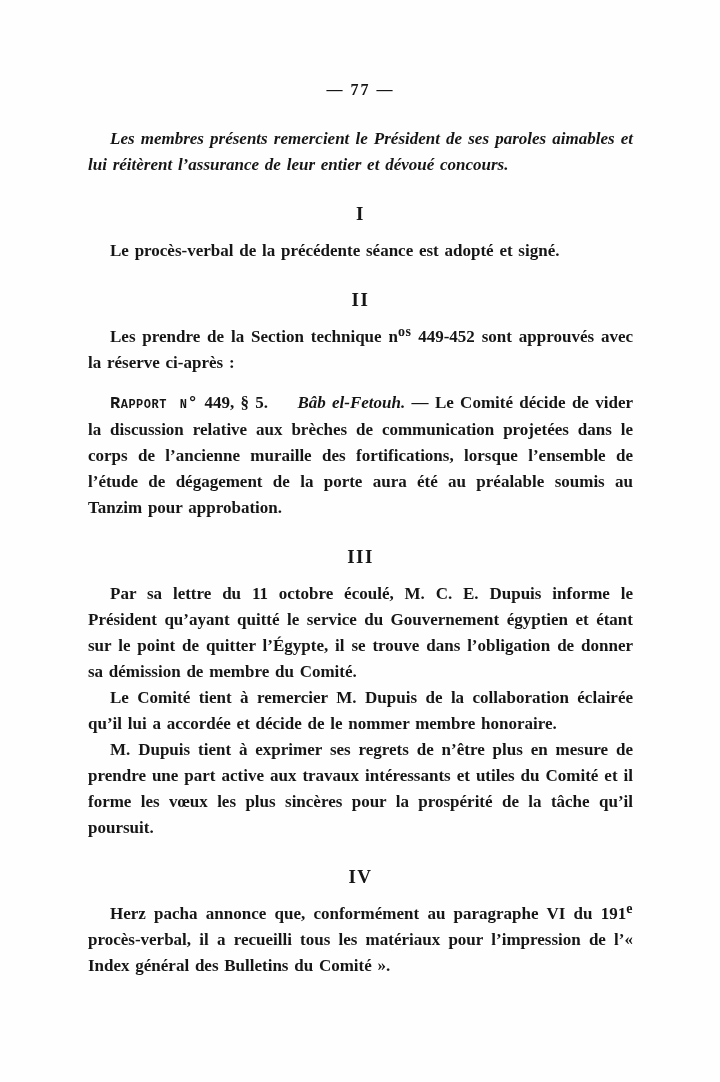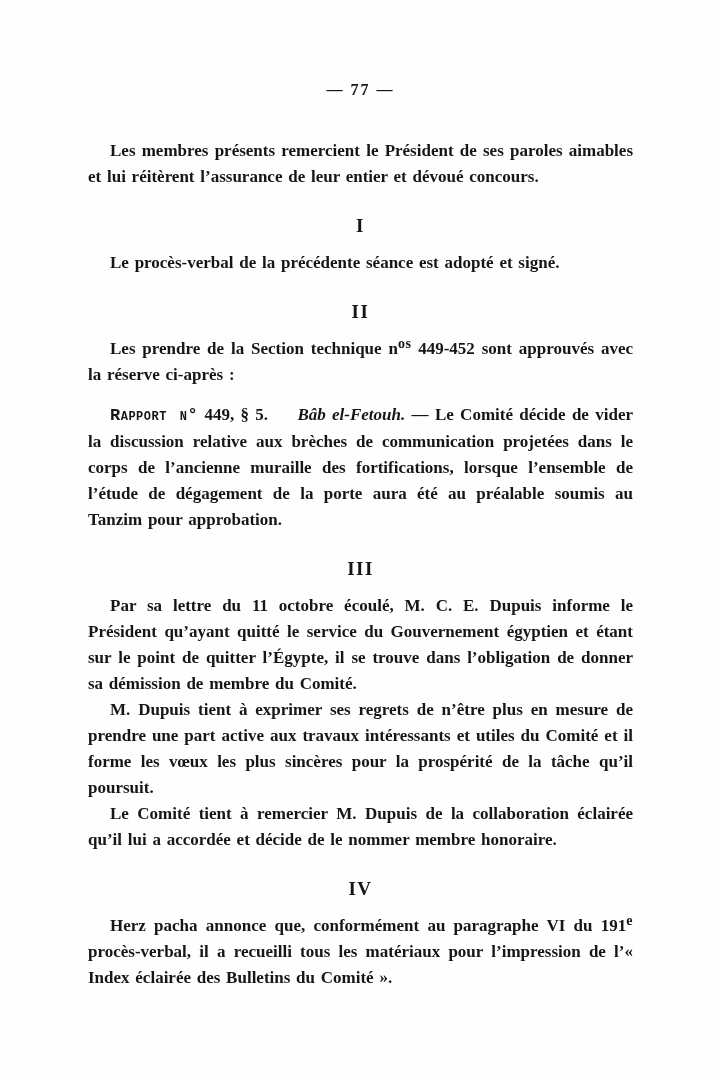--- a/index.html
+++ b/index.html
@@ -28,21 +28,21 @@
     font-size: 16px;
     letter-spacing: 2px;
     line-height: 20px;
     height: 22px;
   }
   .para {
     text-align: justify;
     text-indent: 22px;
     word-spacing: 1.5px;
   }
-  .para.intro { margin-top: 36px; }
+  .para.intro { margin-top: 24px; font-style: italic; }
   .para.after-heading { margin-top: 12px; }
   .para.gap-top { margin-top: 14px; }
   .section-heading {
     text-align: center;
     font-size: 19px;
     font-weight: 600;
     line-height: 24px;
     letter-spacing: 1.5px;
     margin-top: 24px;
     margin-bottom: 12px;
@@ -72,21 +72,21 @@
   <h2 class="section-heading">II</h2>
 
   <p class="para after-heading"><span>Les prendre de la Section technique n</span><sup class="ordinal">os</sup><span> 449-452 sont approuvés avec la réserve ci-après :</span></p>
 
   <p class="para gap-top"><span class="smallcaps">Rapport n°</span><span> 449, § 5. </span><em class="work-title">Bâb el-Fetouh.</em><span> — Le Comité décide de vider la discussion relative aux brèches de communication projetées dans le corps de l’ancienne muraille des fortifications, lorsque l’ensemble de l’étude de dégagement de la porte aura été au préalable soumis au Tanzim pour approbation.</span></p>
 
   <h2 class="section-heading">III</h2>
 
   <p class="para after-heading">Par sa lettre du 11 octobre écoulé, M. C. E. Dupuis informe le Président qu’ayant quitté le service du Gouvernement égyptien et étant sur le point de quitter l’Égypte, il se trouve dans l’obligation de donner sa démission de membre du Comité.</p>
 
+  <p class="para">Le Comité tient à remercier M. Dupuis de la collaboration éclairée qu’il lui a accordée et décide de le nommer membre honoraire.</p>
+
   <p class="para">M. Dupuis tient à exprimer ses regrets de n’être plus en mesure de prendre une part active aux travaux intéressants et utiles du Comité et il forme les vœux les plus sincères pour la prospérité de la tâche qu’il poursuit.</p>
-
-  <p class="para">Le Comité tient à remercier M. Dupuis de la collaboration éclairée qu’il lui a accordée et décide de le nommer membre honoraire.</p>
 
   <h2 class="section-heading">IV</h2>
 
-  <p class="para after-heading"><span>Herz pacha annonce que, conformément au paragraphe VI du 191</span><sup class="ordinal">e</sup><span> procès-verbal, il a recueilli tous les matériaux pour l’impression de l’« Index éclairée des Bulletins du Comité ».</span></p>
+  <p class="para after-heading"><span>Herz pacha annonce que, conformément au paragraphe VI du 191</span><sup class="ordinal">e</sup><span> procès-verbal, il a recueilli tous les matériaux pour l’impression de l’« Index général des Bulletins du Comité ».</span></p>
 
 </div>
 
 </body></html>

